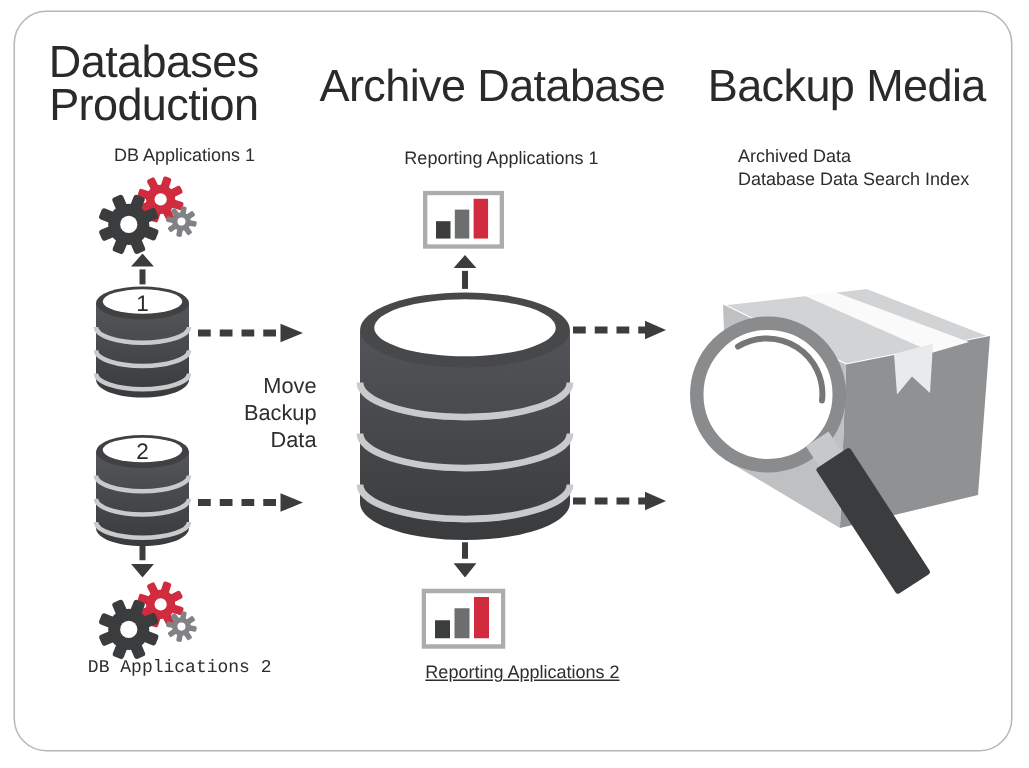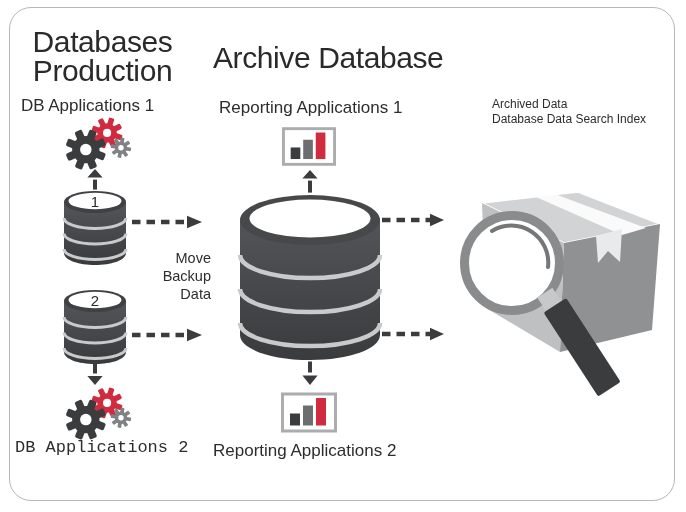--- a/index.html
+++ b/index.html
@@ -6,21 +6,21 @@
   #screen{
     position:relative;width:686px;height:512px;background:#ffffff;overflow:hidden;
     font-family:"Liberation Sans", sans-serif;color:#2b2b2b;
   }
   .abs{position:absolute;}
   .card{
     position:absolute;left:9px;top:7px;width:664px;height:492px;
     border:1.6px solid #b5b7b9;border-radius:22px;background:transparent;
   }
   .heading{font-size:30px;line-height:29px;letter-spacing:-0.4px;color:#2a2a2a;text-align:center;white-space:nowrap;}
-  .small-label{font-size:17px;color:#2d2d2d;text-align:center;white-space:nowrap;}
+  .small-label{font-size:12px;color:#2d2d2d;text-align:right;white-space:nowrap;}
   .flow-label{font-size:14.5px;line-height:18px;color:#2d2d2d;text-align:center;}
   .left-lines{font-size:12px;line-height:14.5px;color:#2d2d2d;text-align:left;white-space:nowrap;}
   svg{display:block;}
   svg text{font-family:"Liberation Sans", sans-serif;}
 </style>
 </head>
 <body>
 
 <div id="screen">
 
@@ -218,32 +218,33 @@
       <polygon points="8,24 15.6,14.5 0.4,14.5"></polygon>
   </svg>
 
   <svg class="abs" style="left:281px;top:392px;" width="56" height="41" viewBox="0 0 56 40">
     <rect x="1.5" y="1.5" width="53" height="37" fill="#ffffff" stroke="#aaacae" stroke-width="3"></rect>
     <rect x="9" y="21" width="10" height="12" fill="#3b3c3e"></rect>
     <rect x="22" y="13" width="10" height="20" fill="#6d6e70"></rect>
     <rect x="35" y="5.5" width="10" height="27.5" fill="#d02b3e"></rect>
   </svg>
 
-  <div class="small-label abs" style="left:213px;top:441px;width:180px;">Reporting Applications 2</div>
+  <div class="small-label abs" style="left:233px;top:441px;width:180px;text-decoration:underline;">Reporting Applications 2</div>
 
   <svg class="abs" style="left:381px;top:213px;" width="64" height="14" viewBox="0 0 64 14" fill="#3b3c3e">
     <line x1="1" y1="7" x2="49" y2="7" stroke="#3b3c3e" stroke-width="4.6" stroke-dasharray="8.5 6"></line>
     <polygon points="49,0.8 63,7 49,13.2"></polygon>
   </svg>
   <svg class="abs" style="left:381px;top:327px;" width="64" height="14" viewBox="0 0 64 14" fill="#3b3c3e">
     <line x1="1" y1="7" x2="49" y2="7" stroke="#3b3c3e" stroke-width="4.6" stroke-dasharray="8.5 6"></line>
     <polygon points="49,0.8 63,7 49,13.2"></polygon>
   </svg>
 
 
+  <div class="heading abs" style="left:462px;top:43px;width:205px;">Backup Media</div>
 
   <div class="left-lines abs" style="left:492px;top:97px;width:190px;">
     <div>Archived Data</div>
     <div>Database Data Search Index</div>
   </div>
 
   <svg class="abs" style="left:456px;top:185px;" width="212" height="232" viewBox="0 0 212 232">
     <g>
       <polygon points="26,18 122,7 204,39 108,58" fill="#d2d3d5" stroke="#ffffff" stroke-width="1.5"></polygon>
       <polygon points="108,58 204,39 196,145 104,167" fill="#8f9193"></polygon>

